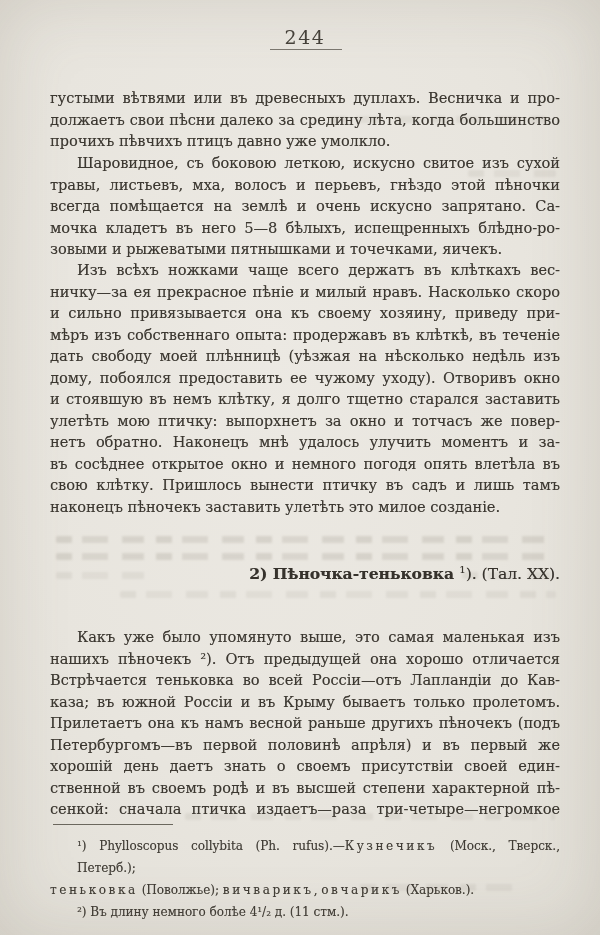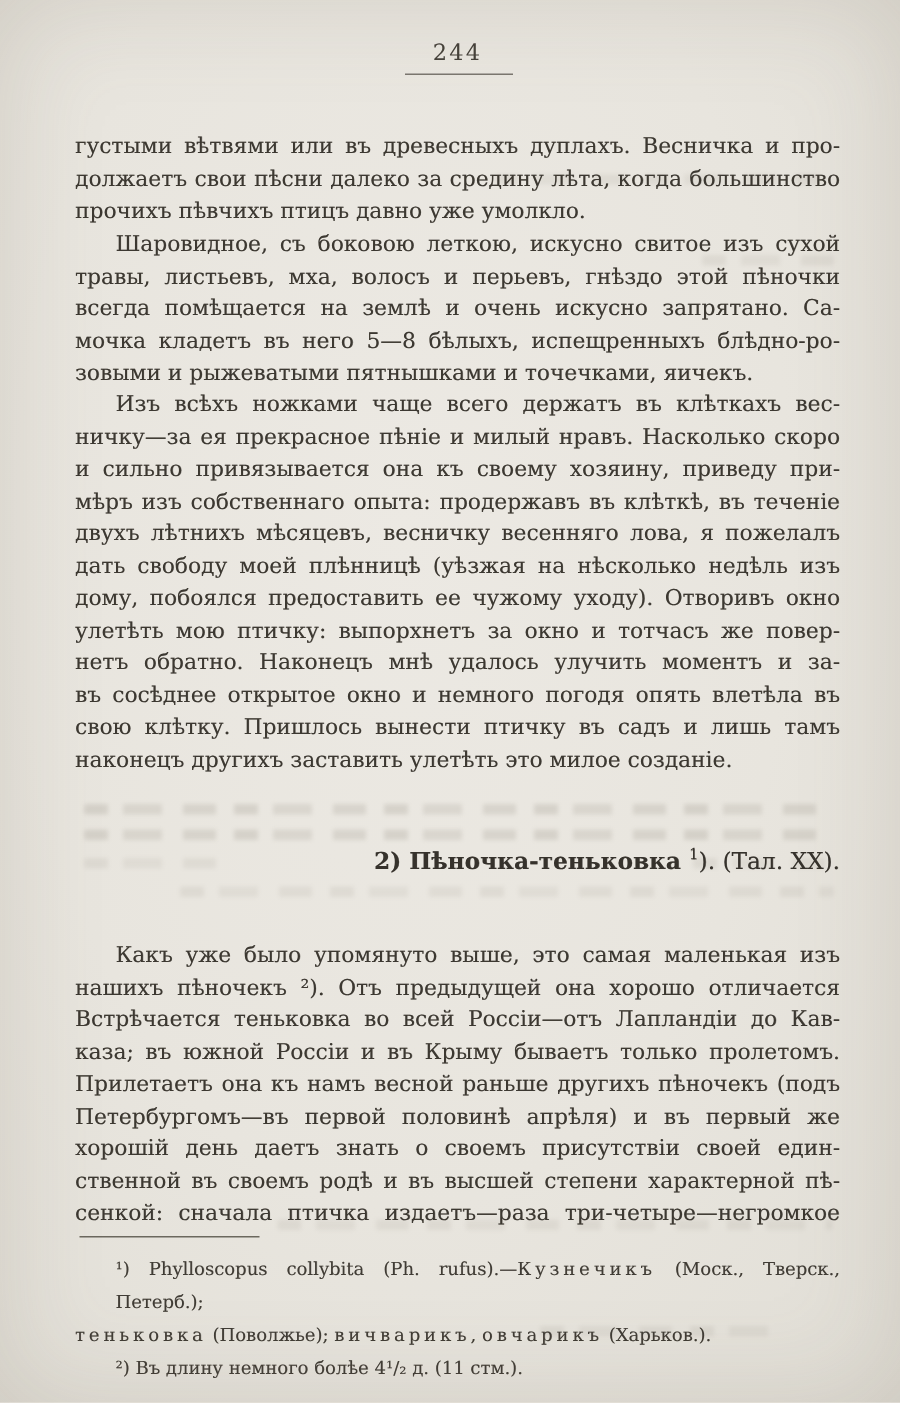--- a/index.html
+++ b/index.html
@@ -13,21 +13,21 @@
     background:radial-gradient(ellipse at 45% 38%, #ece9e3 0%, #e8e5de 55%, #e1ded6 100%);
     color:#3c3831;
   }
   .page::after{
     content:"";position:absolute;inset:0;pointer-events:none;
     box-shadow:inset 0 0 70px rgba(115,105,88,0.18);
   }
   
   .pagenum{
     position:absolute;top:26px;left:50px;width:510px;
-    text-align:center;font-size:15px;letter-spacing:1.5px;color:#45413a;
+    text-align:center;font-size:19px;letter-spacing:1.5px;color:#45413a;
   }
   .pagenum-rule{
     position:absolute;top:49px;left:270px;width:72px;height:1px;
     background:#56524a;opacity:.75;
   }
   
   .textcol{position:absolute;left:50px;width:510px;}
   .bodytext{font-size:14.5px;line-height:21.5px;
     text-shadow:0.2px 0.2px 0.4px rgba(56,52,46,0.45);margin-top:28px;}
   .jline{text-align:justify;text-align-last:justify;white-space:normal;}
@@ -90,28 +90,28 @@
     <div class="jline">всегда помѣщается на землѣ и очень искусно запрятано. Са-</div>
     <div class="jline">мочка кладетъ въ него 5—8 бѣлыхъ, испещренныхъ блѣдно-ро-</div>
     <div class="lastline">зовыми и рыжеватыми пятнышками и точечками, яичекъ.</div>
   </div>
 
   <div class="textcol bodytext p3">
     <div class="jline indent">Изъ всѣхъ ножками чаще всего держатъ въ клѣткахъ вес-</div>
     <div class="jline">ничку—за ея прекрасное пѣніе и милый нравъ. Насколько скоро</div>
     <div class="jline">и сильно привязывается она къ своему хозяину, приведу при-</div>
     <div class="jline">мѣръ изъ собственнаго опыта: продержавъ въ клѣткѣ, въ теченіе</div>
-    <div class="jline">двухъ лѣтнихъ мѣсяцевъ, весничку весенняго лова, я пожелалъ</div>
     <div class="jline">дать свободу моей плѣнницѣ (уѣзжая на нѣсколько недѣль изъ</div>
     <div class="jline">дому, побоялся предоставить ее чужому уходу). Отворивъ окно</div>
+    <div class="jline">и стоявшую въ немъ клѣтку, я долго тщетно старался заставить</div>
     <div class="jline">улетѣть мою птичку: выпорхнетъ за окно и тотчасъ же повер-</div>
     <div class="jline">нетъ обратно. Наконецъ мнѣ удалось улучить моментъ и за-</div>
     <div class="jline">въ сосѣднее открытое окно и немного погодя опять влетѣла въ</div>
     <div class="jline">свою клѣтку. Пришлось вынести птичку въ садъ и лишь тамъ</div>
-    <div class="lastline">наконецъ другихъ заставить улетѣть это милое созданіе.</div>
+    <div class="lastline">наконецъ пѣночекъ заставить улетѣть это милое созданіе.</div>
   </div>
 
   <div class="textcol heading">
     <span class="hb">2) Пѣночка-теньковка </span><sup>1</sup><span>). (Тал. XX).</span>
   </div>
 
   <div class="textcol bodytext p4">
     <div class="jline indent">Какъ уже было упомянуто выше, это самая маленькая изъ</div>
     <div class="jline">нашихъ пѣночекъ ²). Отъ предыдущей она хорошо отличается</div>
     <div class="jline">Встрѣчается теньковка во всей Россіи—отъ Лапландіи до Кав-</div>

